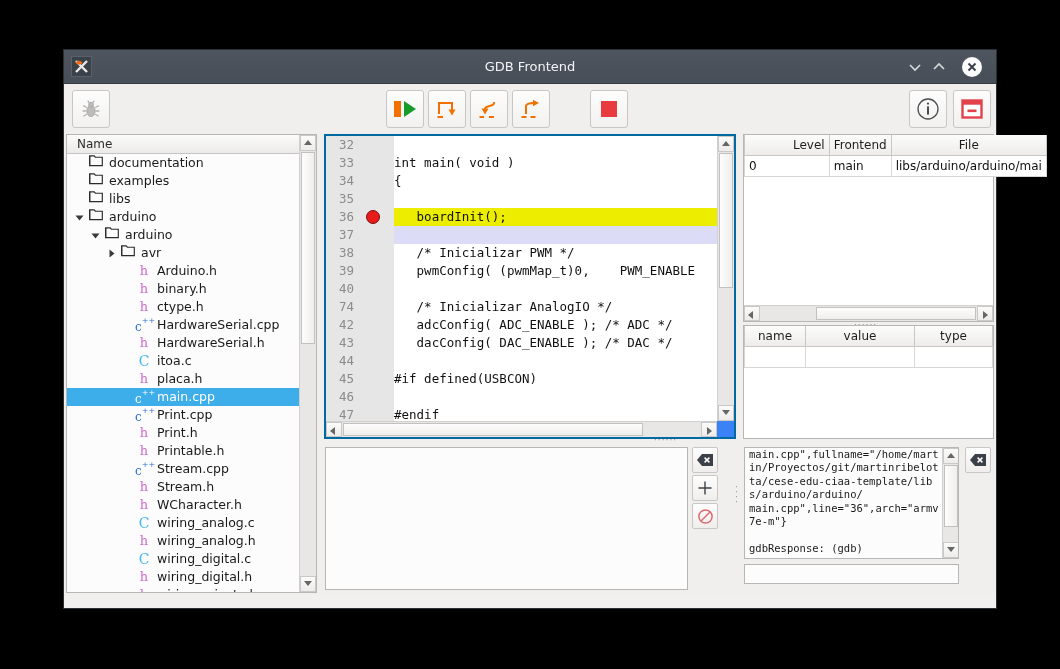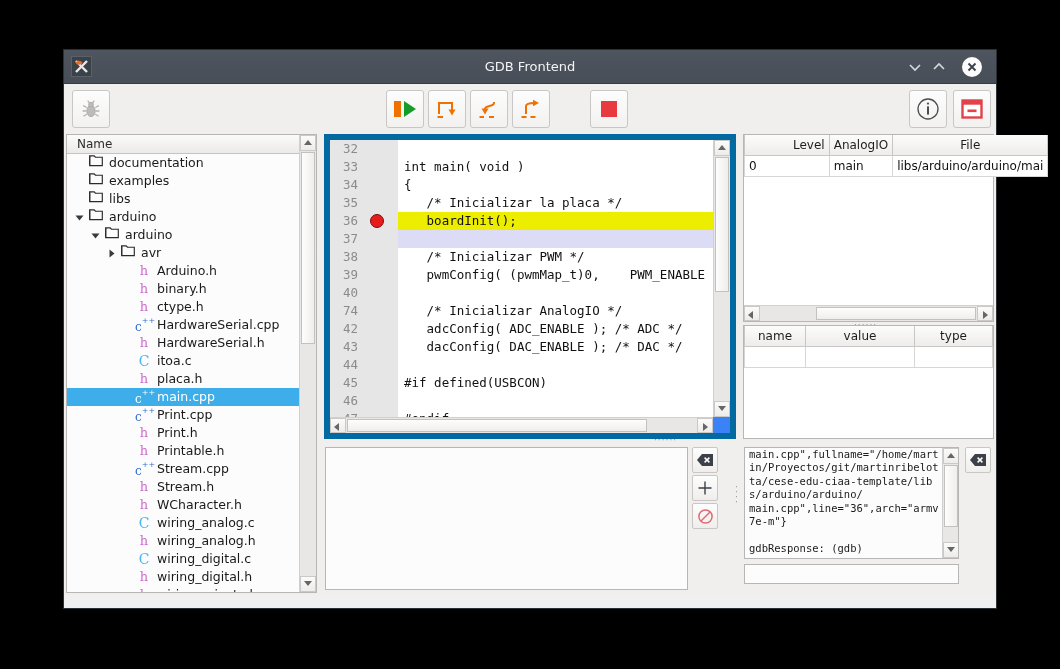--- a/index.html
+++ b/index.html
@@ -192,21 +192,21 @@
   .tri-dn { border-left:4px solid transparent;border-right:4px solid transparent;border-top:5px solid #666; }
   .tri-l  { border-top:4px solid transparent;border-bottom:4px solid transparent;border-right:5px solid #666; margin:4px auto 0 3px;}
   .tri-r  { border-top:4px solid transparent;border-bottom:4px solid transparent;border-left:5px solid #666; margin:4px auto 0 5px;}
 
   
   #code-panel {
     position: absolute;
     left: 260px; top: 0px;
     width: 412px; height: 305px;
     background: #3b82f6;
-    border: 6px solid #0369a1;
+    border: 2px solid #0369a1;
     box-sizing: border-box;
   }
   #code-scroll-area {
     position: absolute;
     left: 0; top: 0; right: 17px; bottom: 16px;
     overflow: hidden;
     background: #ffffff;
   }
   .code-line {
     height: 18px; line-height: 18px;
@@ -232,21 +232,20 @@
     position: absolute;
     left: 8px; top: 2px;
     width: 14px; height: 14px;
     border-radius: 50%;
     background: #e81b1b;
     border: 1px solid #7c0d0d;
     box-sizing: border-box;
   }
   .codetext {
     flex: 1;
-    padding-left: 6px;
     color: #111111;
     box-sizing: border-box;
   }
   .hl-exec .codetext { background: #eded00; }
   .hl-cursor .codetext { background: #dcdcf7; }
 
   
   #stack-panel {
     position: absolute;
     left: 679px; top: 0px;
@@ -715,21 +714,21 @@
             <div class="tri tri-dn"></div>
           </div>
       </div>
     </div>
 
     <div id="code-panel">
       <div id="code-scroll-area">
           <div class="code-line"><div class="gutter">32</div><div class="bpzone"></div><div class="codetext"></div></div>
           <div class="code-line"><div class="gutter">33</div><div class="bpzone"></div><div class="codetext">int main( void )</div></div>
           <div class="code-line"><div class="gutter">34</div><div class="bpzone"></div><div class="codetext">{</div></div>
-          <div class="code-line"><div class="gutter">35</div><div class="bpzone"></div><div class="codetext">   /* Inicializar la placa */</div></div>
+          <div class="code-line"><div class="gutter">35</div><div class="bpzone"></div></div>
           <div class="code-line hl-exec"><div class="gutter">36</div><div class="bpzone"><div class="bpdot"></div></div><div class="codetext">   boardInit();</div></div>
           <div class="code-line hl-cursor"><div class="gutter">37</div><div class="bpzone"></div><div class="codetext"></div></div>
           <div class="code-line"><div class="gutter">38</div><div class="bpzone"></div><div class="codetext">   /* Inicializar PWM */</div></div>
           <div class="code-line"><div class="gutter">39</div><div class="bpzone"></div><div class="codetext">   pwmConfig( (pwmMap_t)0,    PWM_ENABLE</div></div>
           <div class="code-line"><div class="gutter">40</div><div class="bpzone"></div><div class="codetext"></div></div>
           <div class="code-line"><div class="gutter">74</div><div class="bpzone"></div><div class="codetext">   /* Inicializar AnalogIO */</div></div>
           <div class="code-line"><div class="gutter">42</div><div class="bpzone"></div><div class="codetext">   adcConfig( ADC_ENABLE ); /* ADC */</div></div>
           <div class="code-line"><div class="gutter">43</div><div class="bpzone"></div><div class="codetext">   dacConfig( DAC_ENABLE ); /* DAC */</div></div>
           <div class="code-line"><div class="gutter">44</div><div class="bpzone"></div><div class="codetext"></div></div>
           <div class="code-line"><div class="gutter">45</div><div class="bpzone"></div><div class="codetext">#if defined(USBCON)</div></div>
@@ -757,21 +756,21 @@
             <div class="tri tri-r"></div>
           </div>
       </div>
     </div>
 
     <div id="stack-panel">
       <table class="grid">
         <thead>
           <tr>
             <th style="width:56px;padding-left:48px;">Level</th>
-            <th style="width:62px;">AnalogIO</th>
+            <th style="width:62px;">Frontend</th>
             <th>File</th>
           </tr>
         </thead>
         <tbody>
           <tr>
             <td>0</td>
             <td>main</td>
             <td>libs/arduino/arduino/mai</td>
           </tr>
         </tbody>

